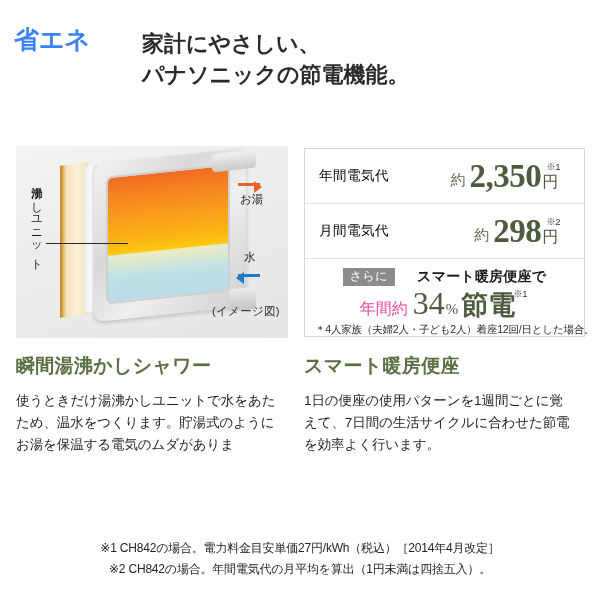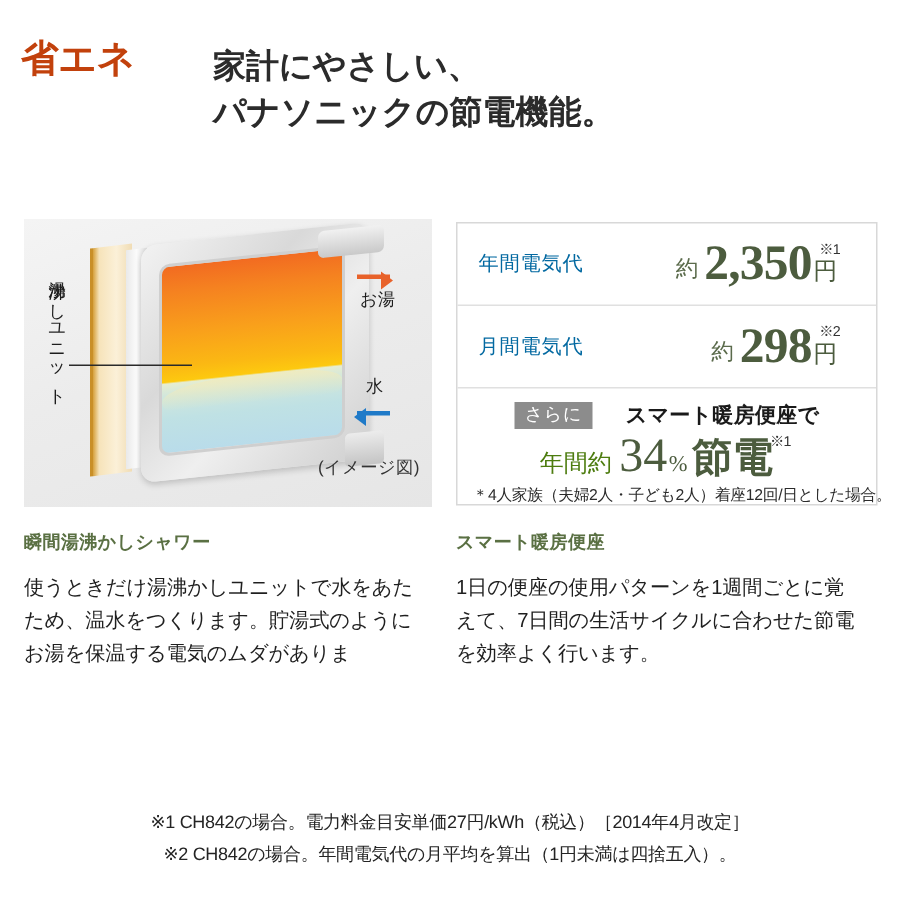--- a/index.html
+++ b/index.html
@@ -23,21 +23,21 @@
     width: 600px;
     height: 120px;
   }
   .header-badge {
     position: absolute;
     left: 14px;
     top: 27px;
     font-size: 25px;
     font-weight: 700;
     letter-spacing: 0px;
-    color: #c2410c;
+    color: #3b82f6;
     line-height: 1;
   }
   .header-lines {
     position: absolute;
     left: 142px;
     top: 28px;
     font-size: 22px;
     line-height: 1.42;
     color: #2b2b2b;
     font-weight: 700;
@@ -229,21 +229,21 @@
   .stat-row {
     position: relative;
     height: 54px;
     display: flex;
     align-items: center;
     border-bottom: 1px solid #e0e0e0;
     padding: 0 12px 0 14px;
   }
   .stat-label {
     font-size: 13.5px;
-    color: #0369a1;
+    color: #000000;
     letter-spacing: 0.5px;
   }
   .stat-value {
     margin-left: auto;
     display: flex;
     align-items: baseline;
     color: #4c5c3e;
     font-family: "Liberation Serif", "DejaVu Serif", serif;
   }
   .v-approx {
@@ -304,21 +304,21 @@
   .promo-line2 {
     display: flex;
     align-items: baseline;
     justify-content: center;
     margin-top: 1px;
     color: #4c5c3e;
   }
   .p-pre {
     font-size: 16px;
     font-family: "Liberation Serif", serif;
-    color: #4d7c0f;
+    color: #ec4899;
     margin-right: 5px;
   }
   .p-num {
     font-size: 32px;
     font-weight: 400;
     font-family: "Liberation Serif", serif;
     line-height: 1;
   }
   .p-pct {
     font-size: 15px;
@@ -350,21 +350,21 @@
 
   
   .col {
     position: absolute;
     top: 353px;
     width: 272px;
   }
   .col-left { left: 16px; }
   .col-right { left: 304px; }
   .col-title {
-    font-size: 12px;
+    font-size: 19px;
     font-weight: 700;
     color: #5a7043;
     letter-spacing: 0.3px;
     margin: 0 0 11px 0;
   }
   .col-body {
     font-size: 13.5px;
     line-height: 1.62;
     color: #1f1f1f;
     letter-spacing: -0.1px;

